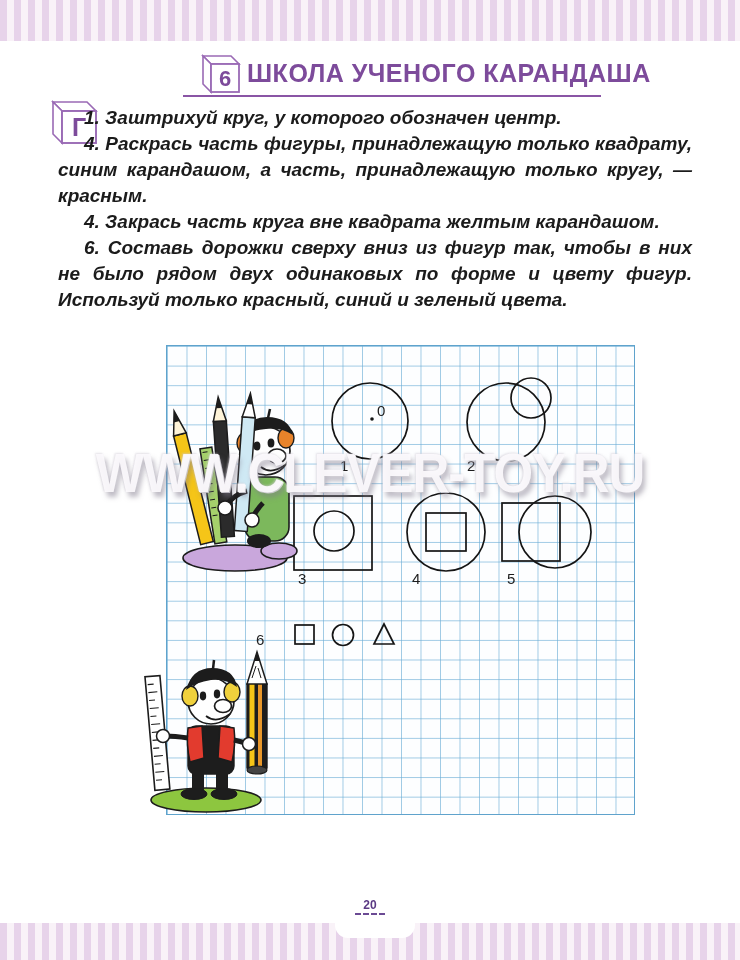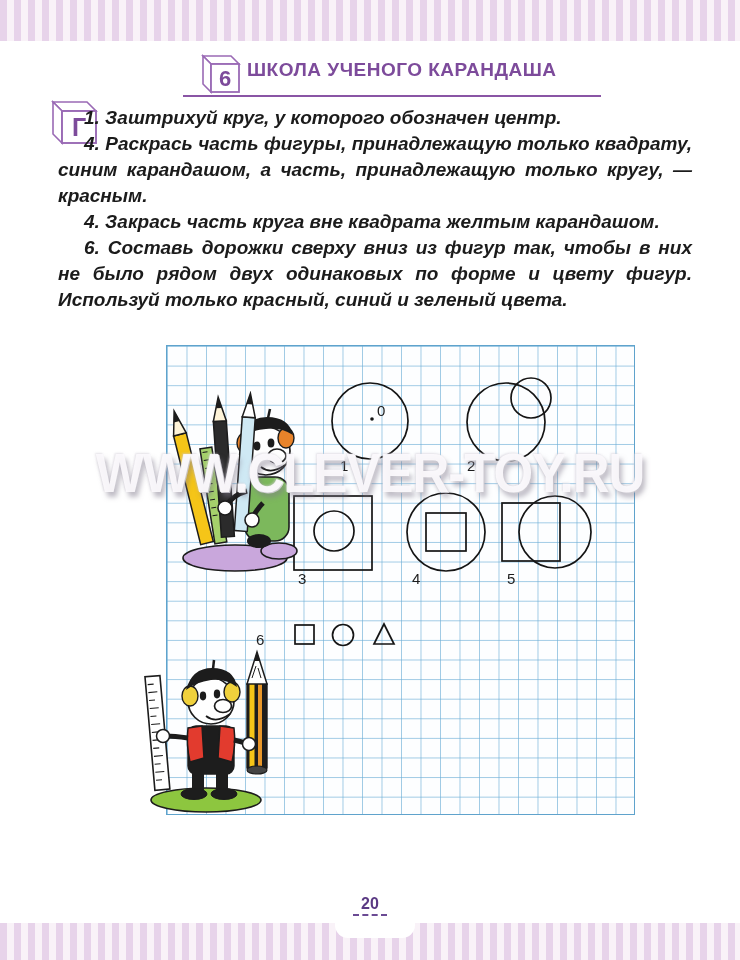--- a/index.html
+++ b/index.html
@@ -19,21 +19,21 @@
   #band-bottom { bottom:0; height:37px; }
   #band-notch {
     position:absolute; top:0; left:335px; width:80px; height:15px;
     background:#ffffff; border-radius:0 0 13px 13px;
   }
 
   
   #title-underline { position:absolute; left:183px; top:95px; width:418px; height:2px; background:#8a55a5; }
   #page-title {
     position:absolute; left:247px; top:59px; width:360px;
-    color:#7d4b9b; font-size:19px; font-weight:bold; letter-spacing:.5px; white-space:nowrap;
+    color:#7d4b9b; font-size:25px; font-weight:bold; letter-spacing:.5px; white-space:nowrap;
   }
   .cube-icon { position:absolute; }
   #lesson-cube { left:197px; top:52px; }
   #section-cube { left:46px; top:97px; }
   .cube-icon text {
     font-family:"Liberation Sans", sans-serif; font-weight:bold; fill:#7d4b9b;
   }
 
   
   #tasks {
@@ -69,21 +69,21 @@
     font-size:51px; font-weight:bold; letter-spacing:-1px;
     color:rgba(252,250,253,.93);
     text-shadow:3px 4px 5px rgba(128,122,140,.5), -1px -1px 2px rgba(210,205,215,.55), 1px 1px 0 rgba(255,255,255,.9);
     transform:scaleY(1.08);
     pointer-events:none;
   }
 
   
   #page-number-wrap { position:absolute; left:0; top:895px; width:740px; text-align:center; }
   #page-number {
-    display:inline-block; color:#5b3a84; font-size:16px; font-weight:bold;
+    display:inline-block; color:#5b3a84; font-size:12px; font-weight:bold;
     border-bottom:2px dashed #6b4a94; padding:0 8px 1px 8px;
   }
 </style>
 </head>
 <body>
 
 <div id="page">
 
   <div id="band-top" class="stripe-band"></div>
 

